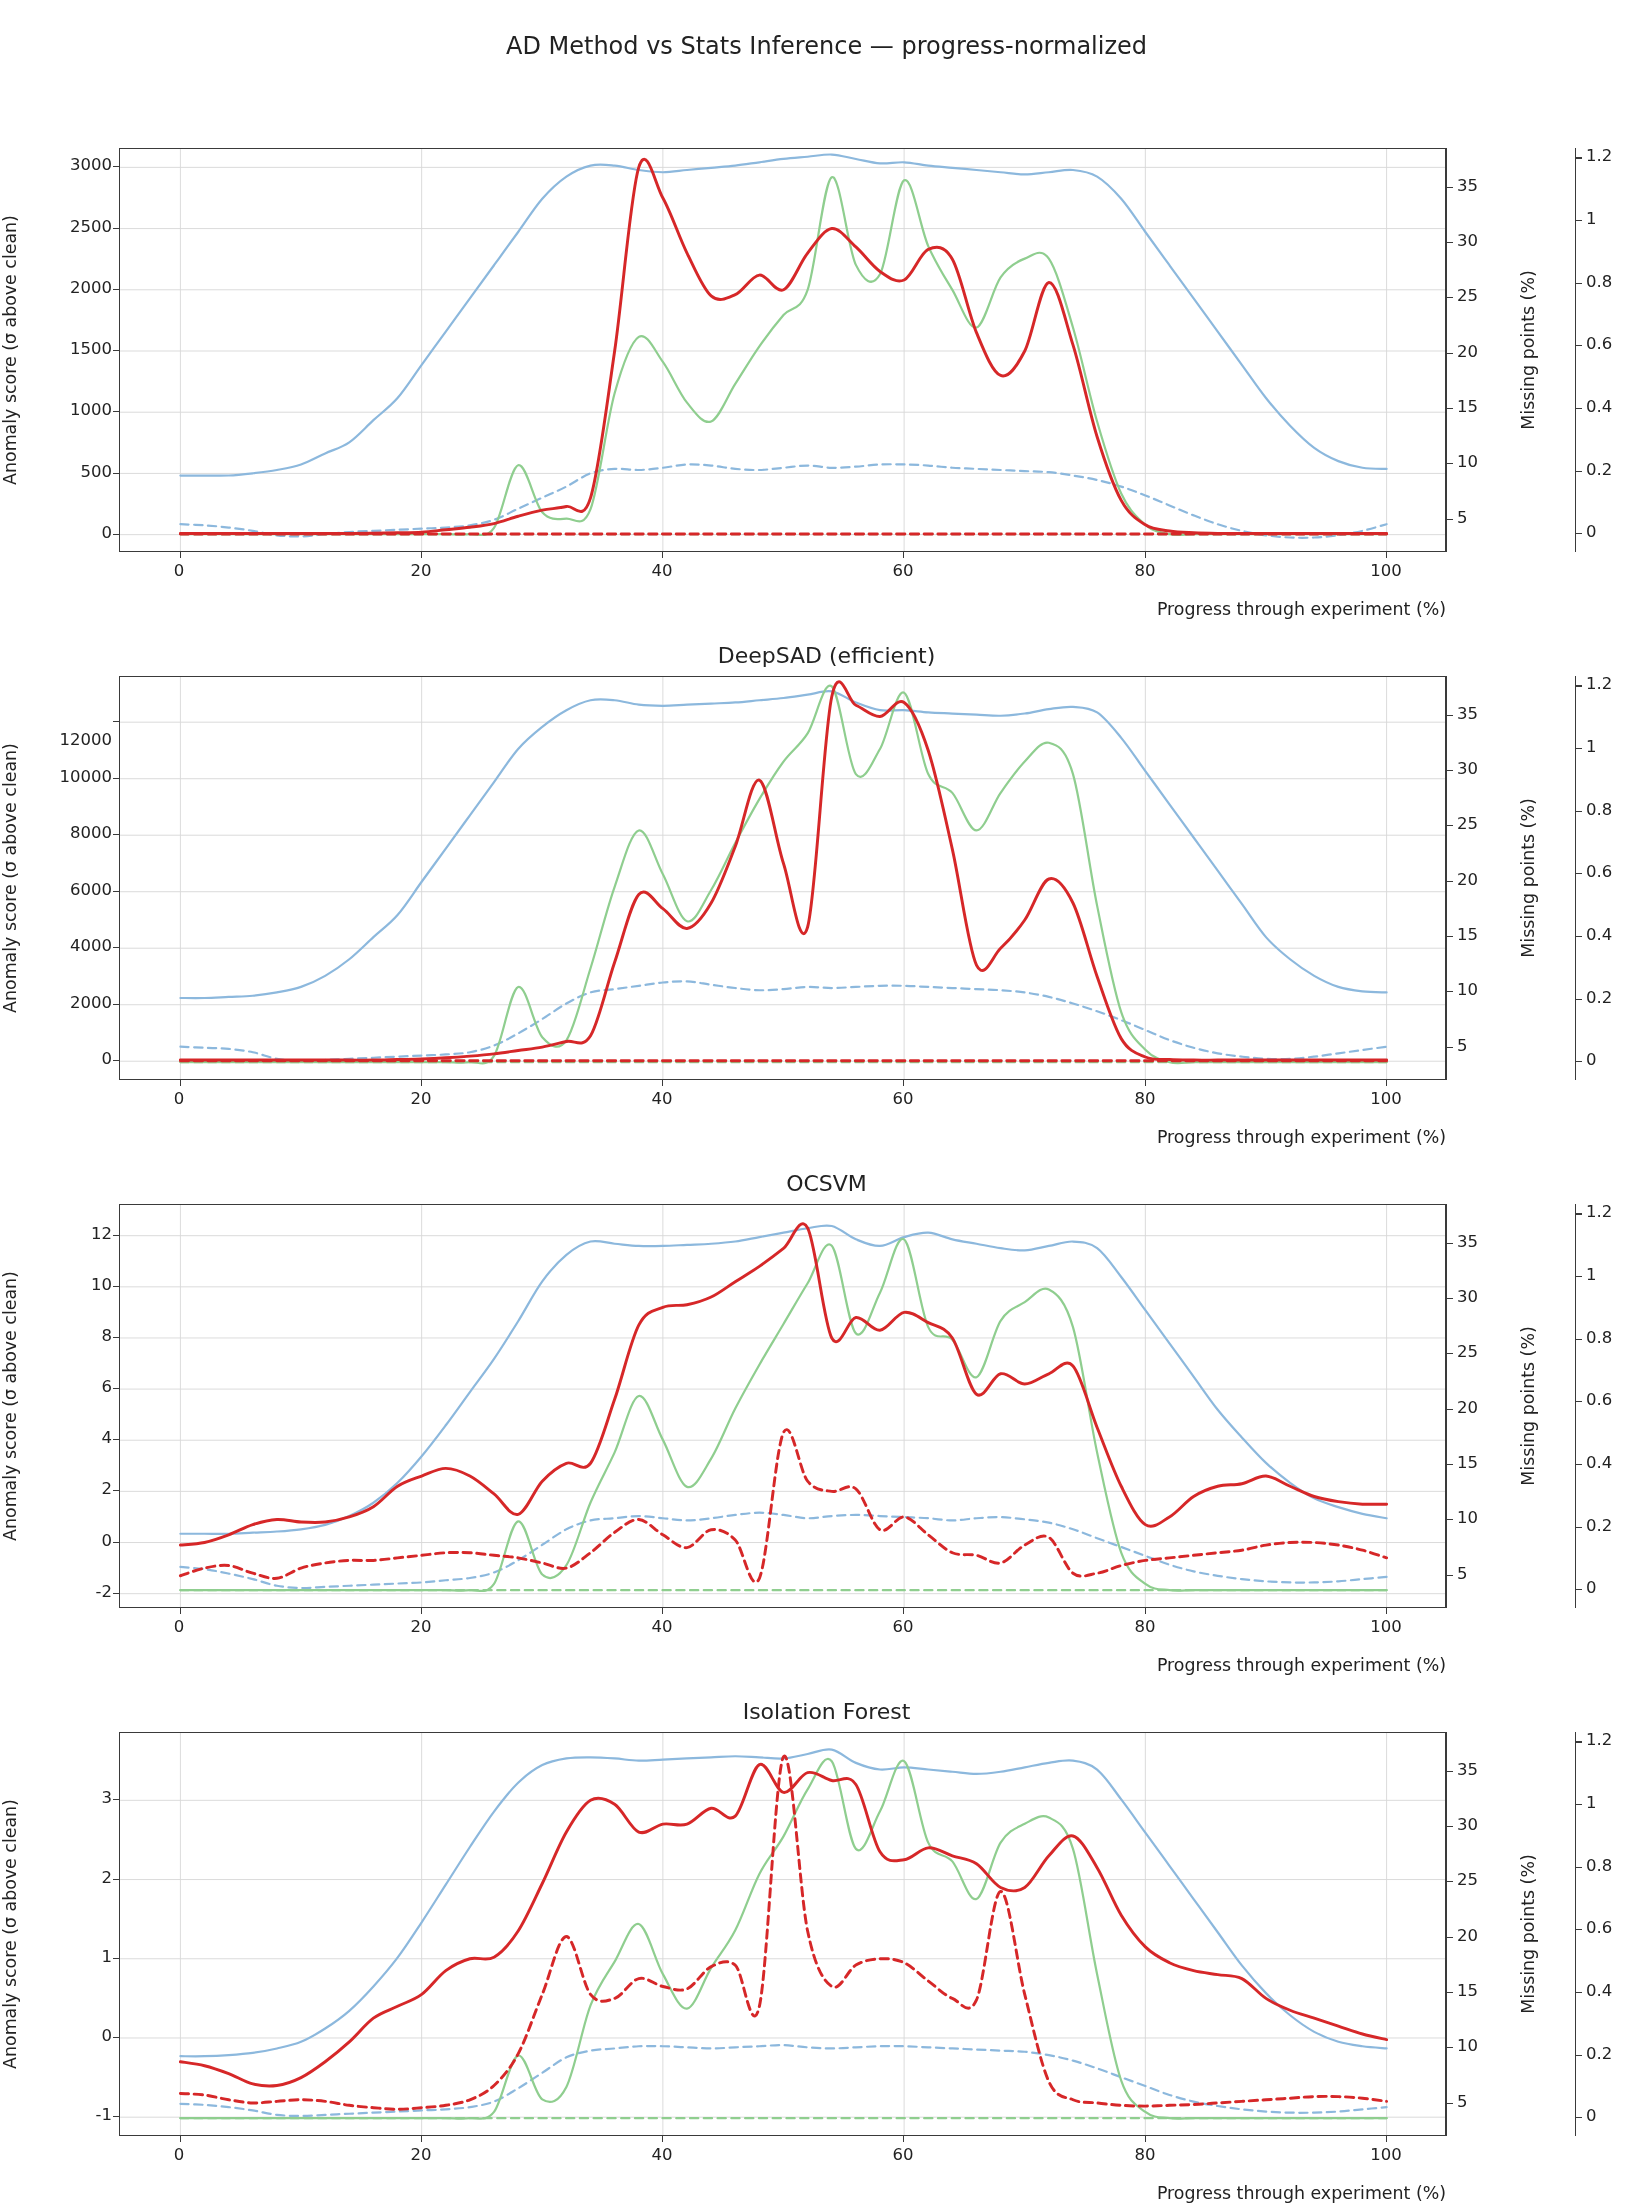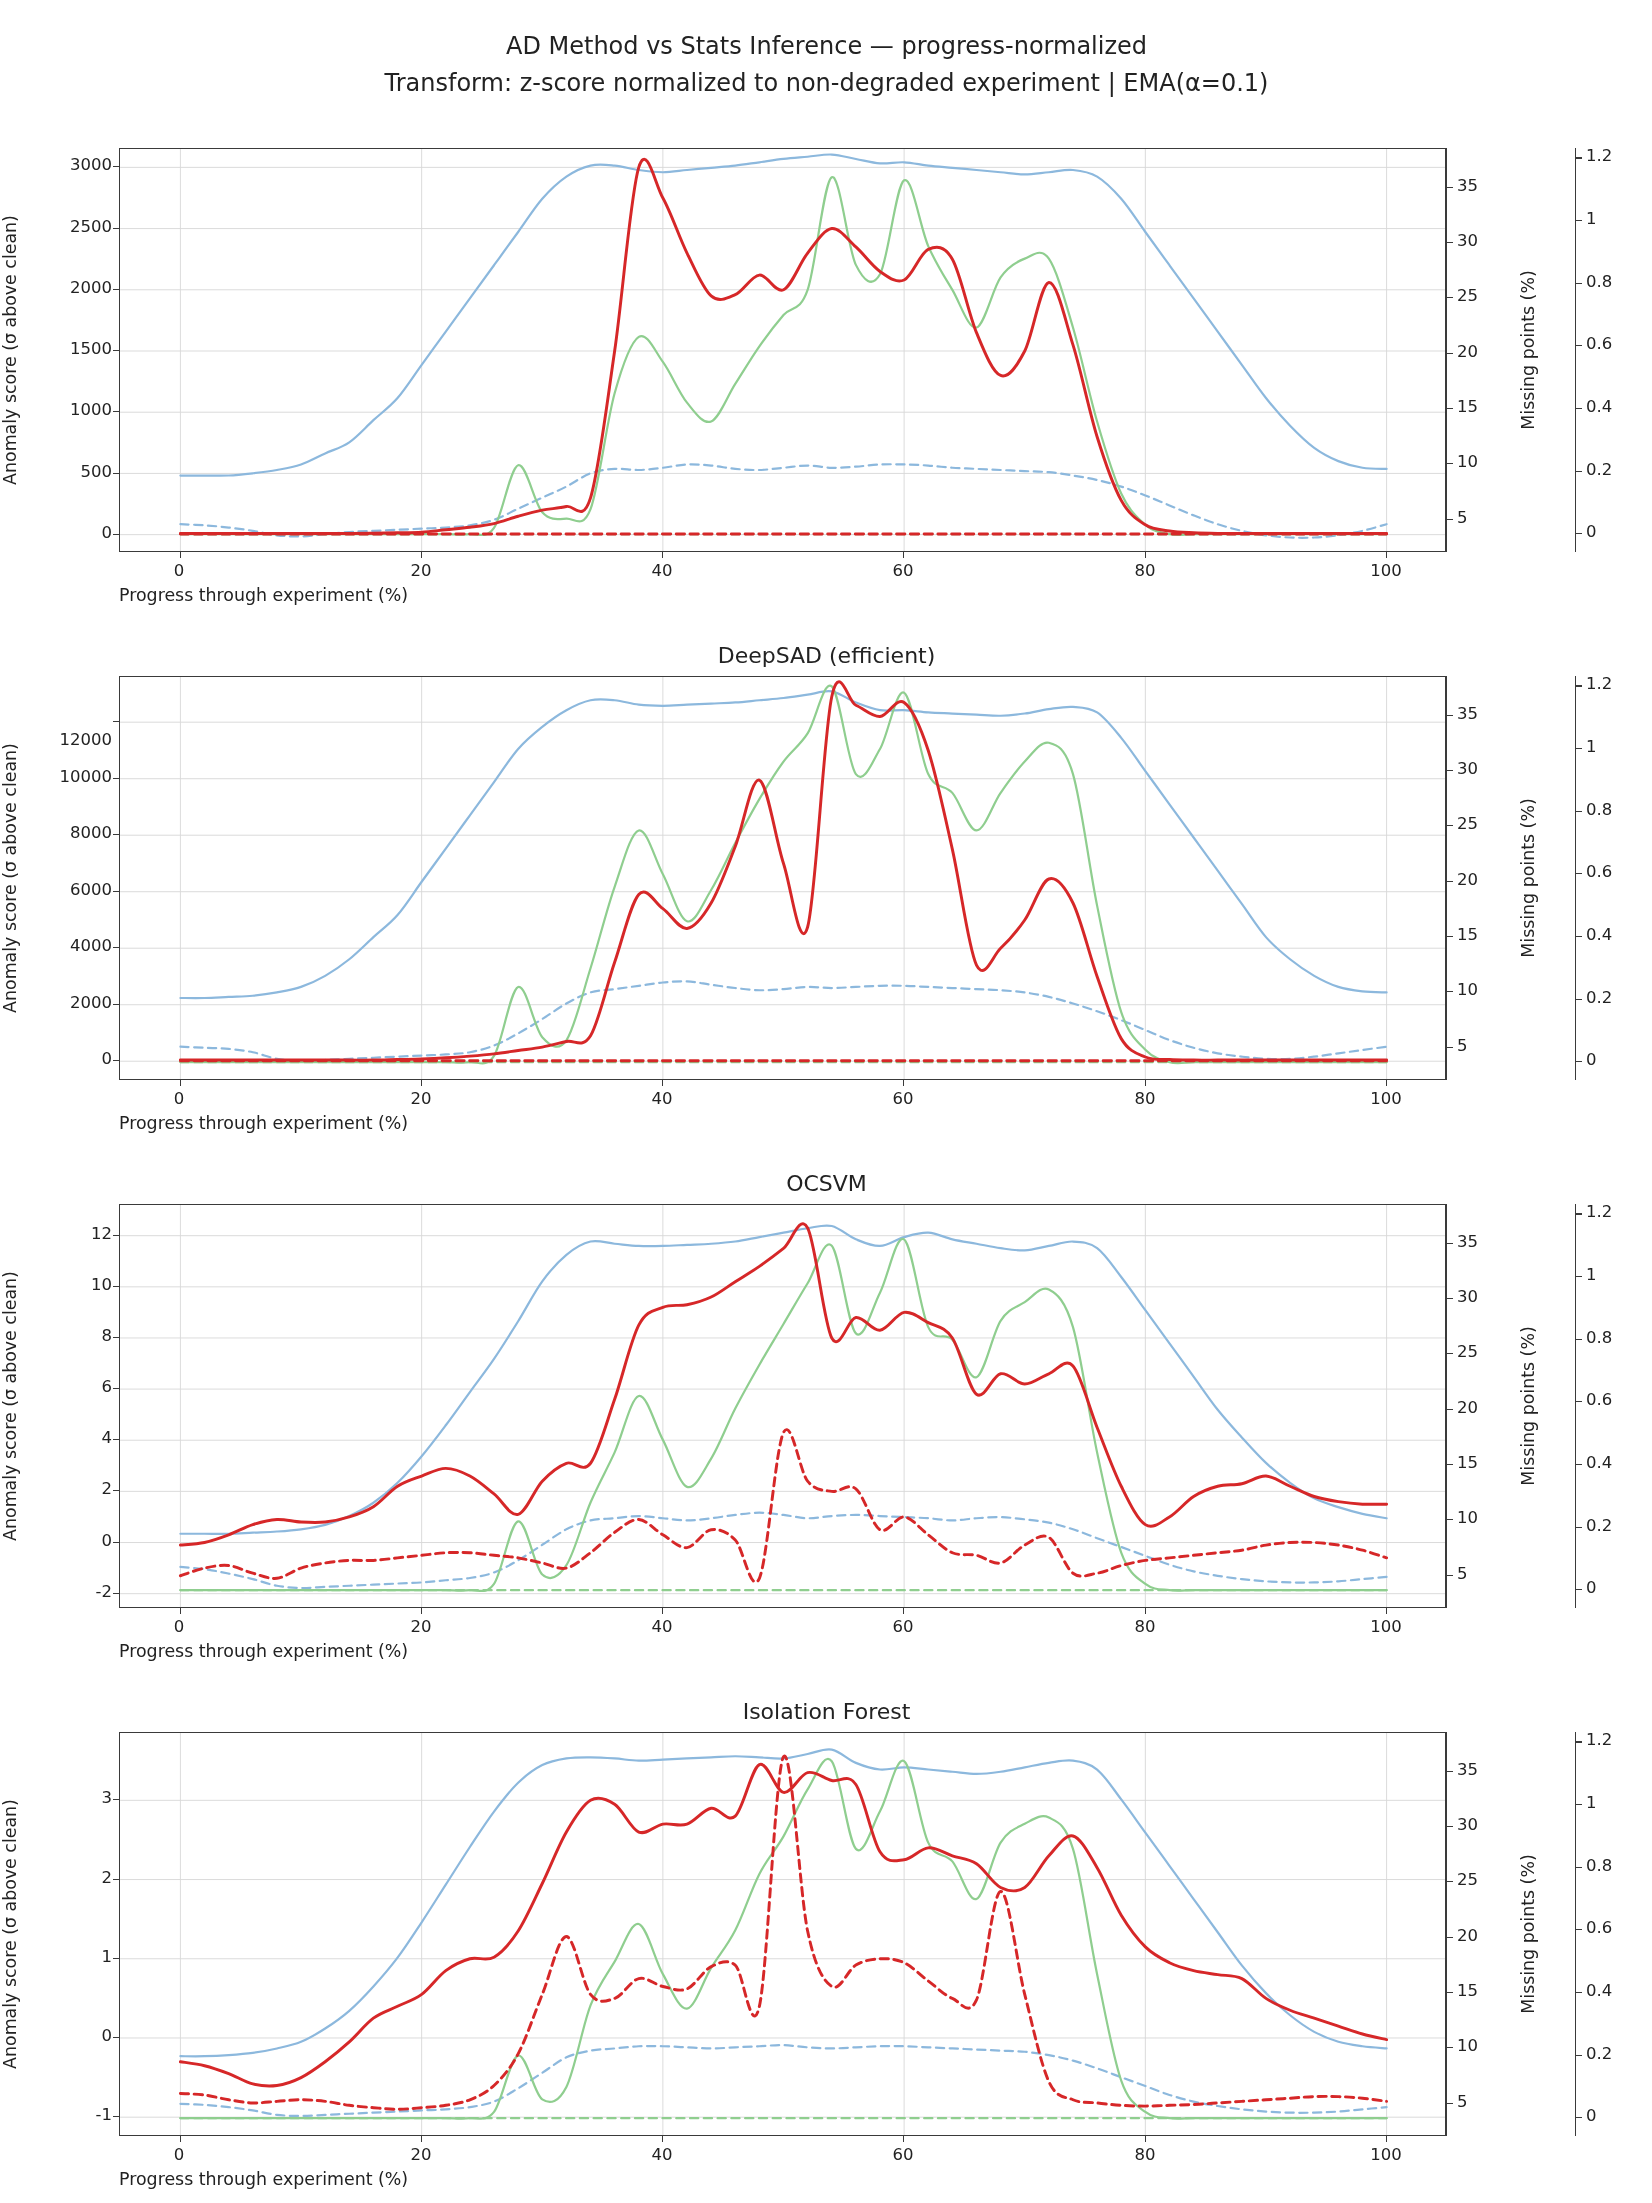--- a/index.html
+++ b/index.html
@@ -5,38 +5,37 @@
   html,body{margin:0;padding:0;background:#ffffff;}
   body{width:1653px;height:2204px;font-family:"DejaVu Sans",sans-serif;color:#000;}
   .figure{width:1653px;height:2204px;position:relative;box-sizing:border-box;padding-left:40px;}
   .suptitle{position:absolute;left:0;top:27.5px;width:1653px;text-align:center;font-size:24px;line-height:37px;color:#222;}
   .panel{position:absolute;left:0;width:1653px;height:514px;}
   .panel-title{position:absolute;left:0;top:0;width:1653px;text-align:center;font-size:22px;color:#222;}
   .plotwrap{position:absolute;left:119px;top:33px;width:1327px;height:404px;}
   .axes{position:absolute;left:0;top:0;width:1327px;height:404px;box-sizing:border-box;border:1.3px solid #3a3a3a;background:#fff;overflow:hidden;}
   .axes svg{position:absolute;left:0;top:0;}
   .ylabel{position:absolute;transform-origin:0 0;font-size:17.4px;color:#222;white-space:nowrap;}
-  .xlabel{position:absolute;left:119px;top:470px;width:1327px;text-align:left;font-size:17.4px;color:#222;}
+  .xlabel{position:absolute;left:119px;top:484px;width:1327px;text-align:right;font-size:17.4px;color:#222;}
   .tick{position:absolute;font-size:16.5px;color:#222;}
   .ytick{text-align:right;}
   .legend{position:absolute;background:#fff;border:0.9px solid #b0b0b0;border-radius:2.8px;padding:6.4px 9.2px 6.4px 7.3px;font-size:15px;line-height:19px;color:#111;}
   .legend .row{display:flex;align-items:center;height:21px;white-space:nowrap;}
   .legend .swatch{width:33px;height:0;border-top-width:2.8px;border-top-style:solid;margin-right:8.3px;display:inline-block;}
   .rax{position:absolute;top:33px;height:404px;border-left:1.3px solid #3a3a3a;}
   .rax .tick{left:7.3px;}
   .rax-label{position:absolute;font-size:17.4px;color:#222;white-space:nowrap;transform-origin:0 0;}
   .tickmark{position:absolute;background:#3a3a3a;}
 </style>
 </head>
 <body>
 
 <div class="figure">
   <div class="suptitle">
     <div>AD Method vs Stats Inference — progress-normalized</div>
-    <div>Transform: z-score normalized to non-degraded experiment | EMA(α=0.1)</div>
   </div>
   <div id="panels">
       <div class="panel" style="top: 115px;">
         <div class="tick" style="left: 159px; top: 446px; width: 40px; text-align: center;">0</div>
         <div class="tickmark" style="left: 180px; top: 437px; width: 1.3px; height: 6.4px;"></div>
         <div class="tick" style="left: 401px; top: 446px; width: 40px; text-align: center;">20</div>
         <div class="tickmark" style="left: 421px; top: 437px; width: 1.3px; height: 6.4px;"></div>
         <div class="tick" style="left: 642px; top: 446px; width: 40px; text-align: center;">40</div>
         <div class="tickmark" style="left: 662px; top: 437px; width: 1.3px; height: 6.4px;"></div>
         <div class="tick" style="left: 883px; top: 446px; width: 40px; text-align: center;">60</div>

